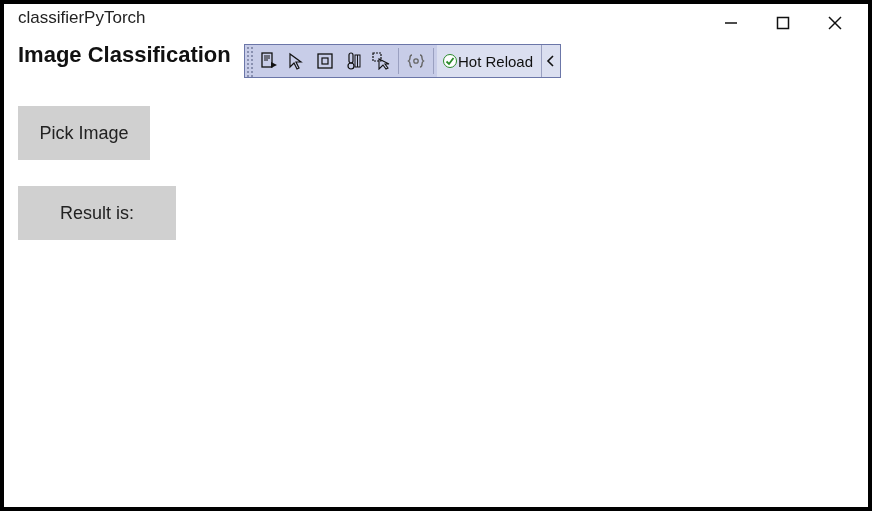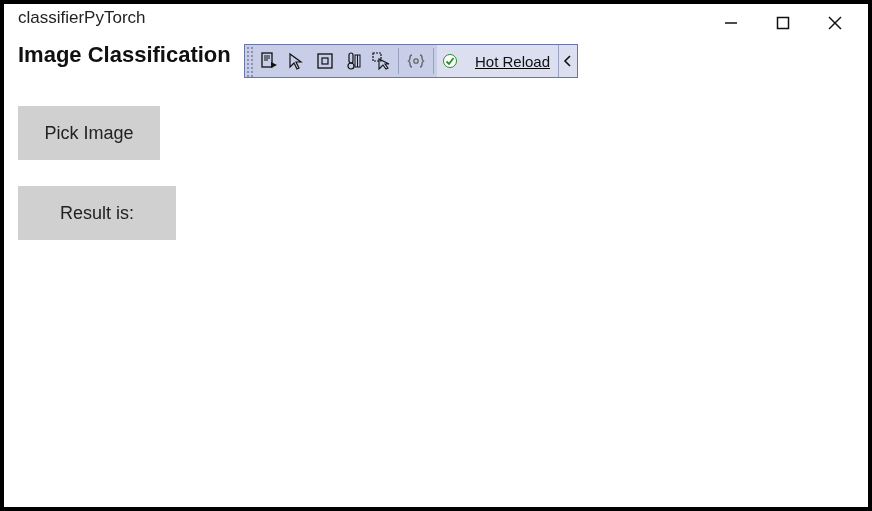--- a/index.html
+++ b/index.html
@@ -111,25 +111,24 @@
 
     .db-btn svg { display: block; }
 
     .hot-reload {
       height: 100%;
       background: #dbdff0;
       border-left: 1px solid #9aa0c0;
       display: flex;
       align-items: center;
       padding: 0 8px 0 6px;
-      gap: 18px;
+      gap: 1px;
       cursor: pointer;
       border: none;
       font-family: inherit;
-      text-decoration: underline;
     }
 
     .hr-check {
       width: 14px;
       height: 14px;
       border-radius: 50%;
       border: 1px solid #2a8a2a;
       display: flex;
       align-items: center;
       justify-content: center;
@@ -158,21 +157,21 @@
 
     .body-area {
       padding-top: 28px;
     }
 
     .block-btn {
       display: block;
       background: #d0d0d0;
       color: #222;
       border: none;
-      width: 142px;
+      width: 132px;
       height: 54px;
       font-size: 18px;
       font-family: inherit;
       text-align: center;
       line-height: 54px;
       cursor: pointer;
       margin-top: 10px;
     }
 
     .label-block {

